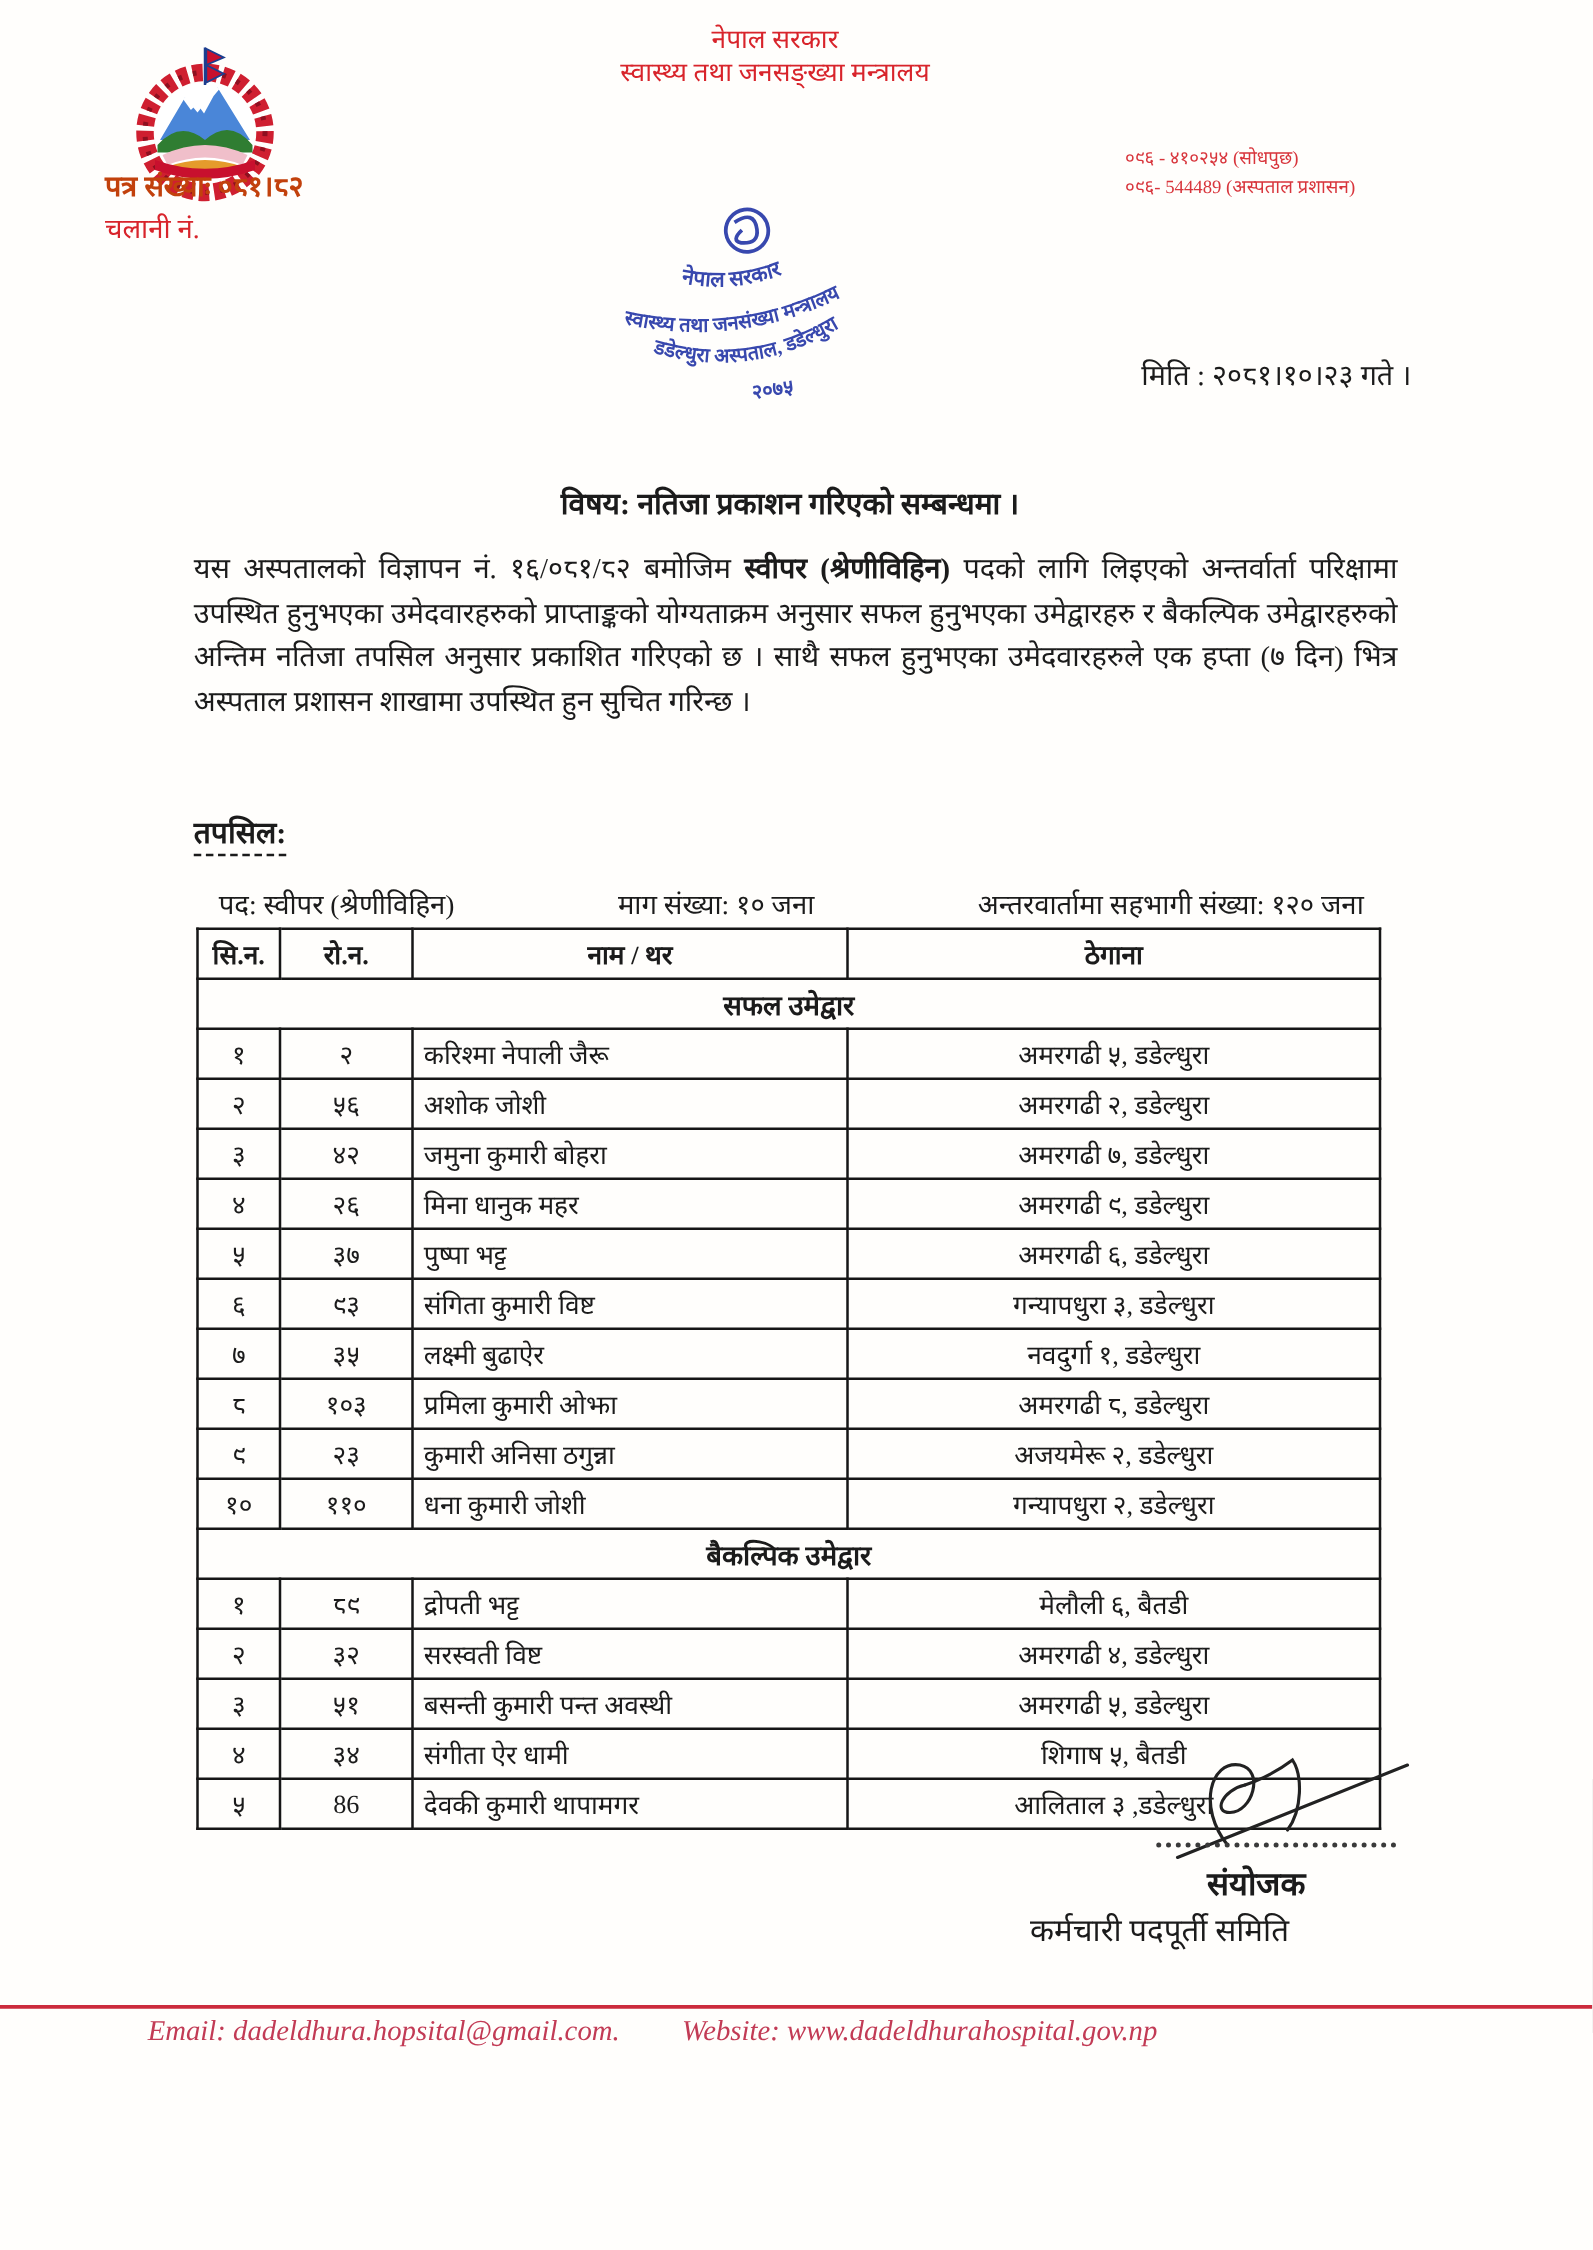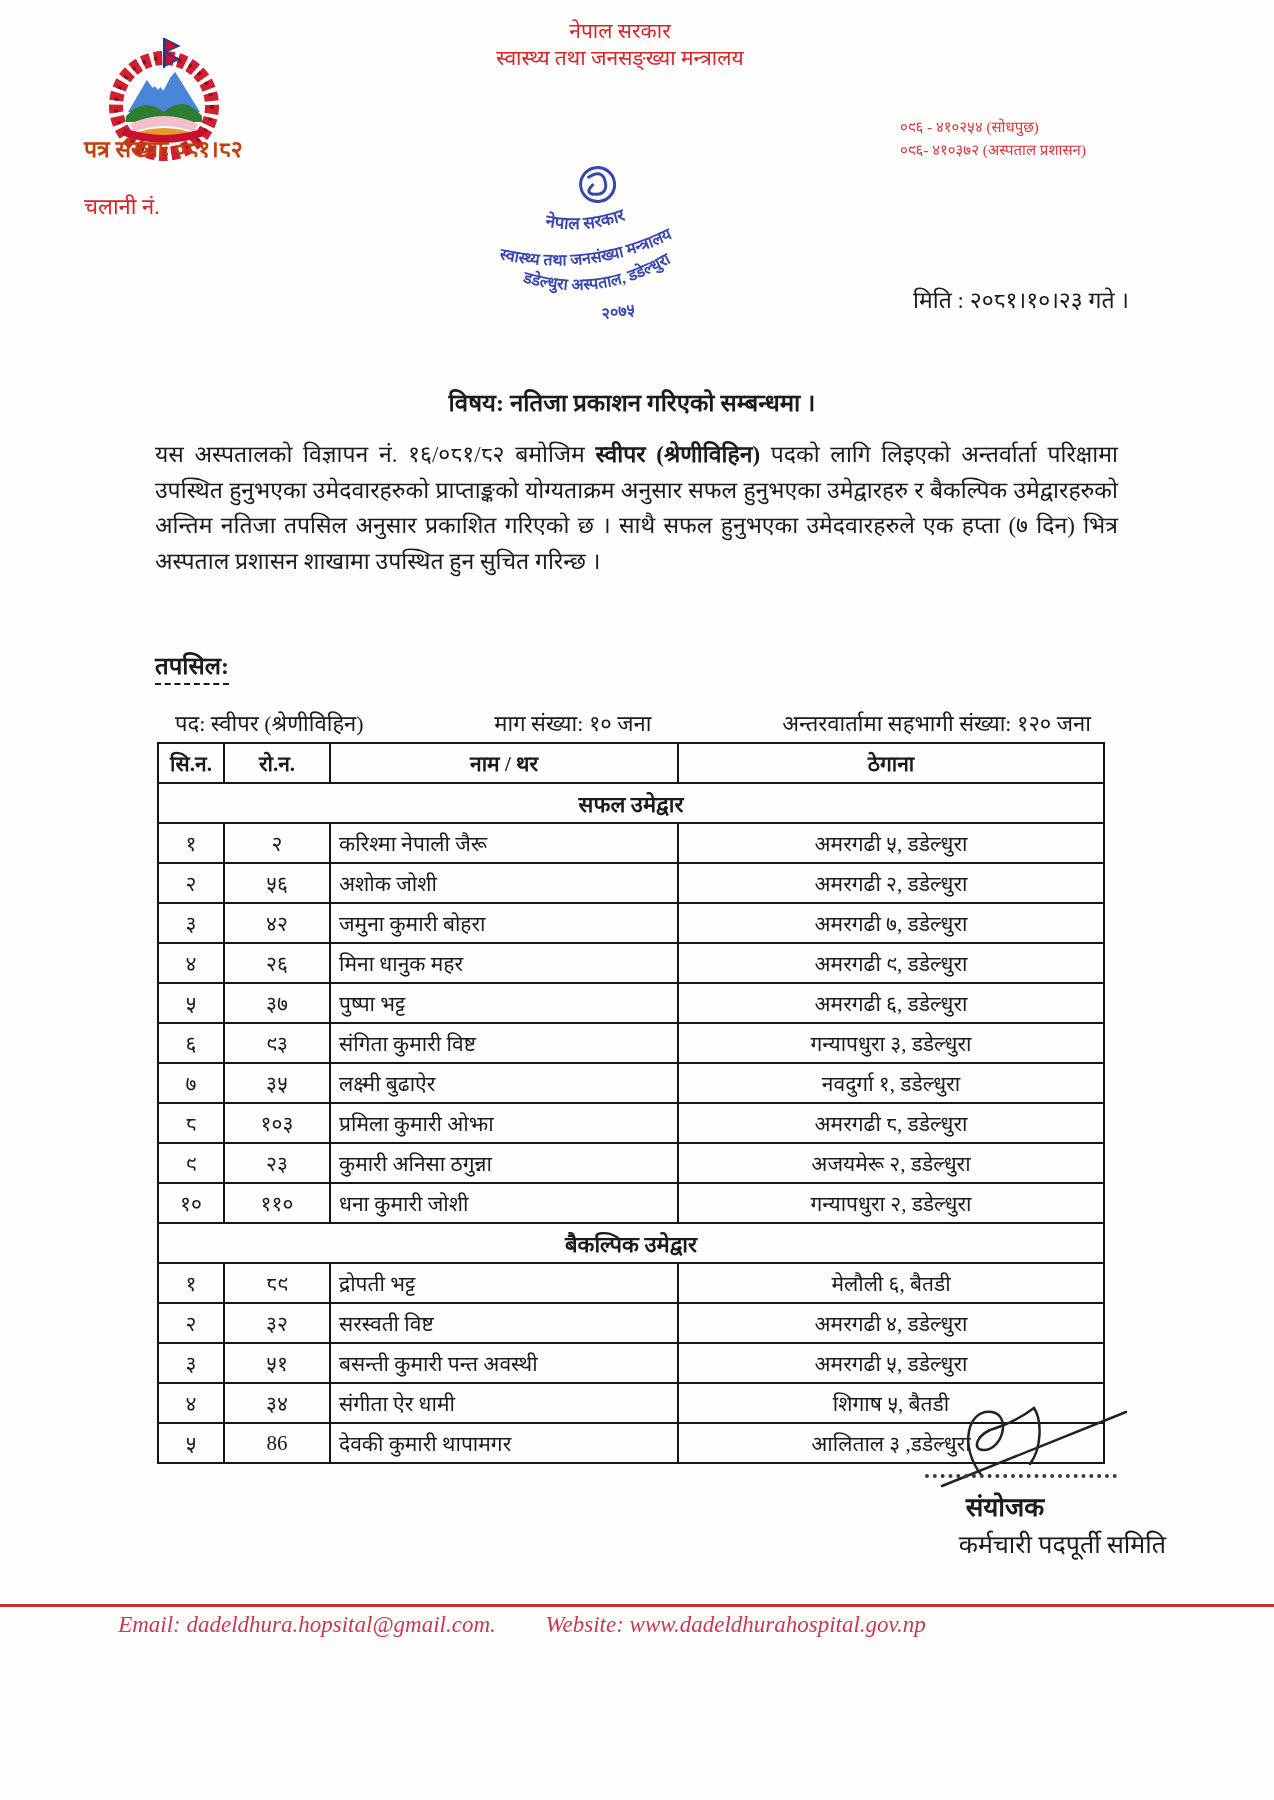--- a/index.html
+++ b/index.html
@@ -8,21 +8,21 @@
     width:1274px;height:1800px;
     margin:0 auto;
     background:#fffefc;
     font-family:"Liberation Serif","DejaVu Serif",serif;
     color:#1b1b1b;
     overflow:hidden;
   }
   
   .emblem{position:absolute;left:103px;top:30px;}
   .letter-no{position:absolute;left:84px;top:132px;font-size:23px;font-weight:bold;color:#c2410c;}
-  .dispatch-no{position:absolute;left:84px;top:166px;font-size:22px;color:#d8242b;margin-top:24px;}
+  .dispatch-no{position:absolute;left:84px;top:166px;font-size:22px;color:#d8242b;}
   .head-center{position:absolute;left:300px;top:18px;width:640px;text-align:center;}
   .govt{font-size:21px;color:#d8242b;line-height:27px;}
   .hospital{font-size:46px;font-weight:bold;color:#d8242b;letter-spacing:4px;line-height:50px;margin-top:6px;}
   .district{font-size:29px;font-weight:bold;color:#d8242b;letter-spacing:3px;line-height:34px;margin-top:2px;}
   .phones{position:absolute;left:900px;top:116px;font-size:15px;color:#d8353c;line-height:23px;white-space:nowrap;}
   
   .stamp{position:absolute;left:455px;top:152px;transform:rotate(-8deg);opacity:.92;}
   
   .date-line{position:absolute;left:913px;top:283px;font-size:23px;white-space:nowrap;}
   .subject{position:absolute;left:157px;top:385px;width:950px;text-align:center;font-size:24px;font-weight:bold;}
@@ -36,21 +36,21 @@
   table.results col.w0{width:66px;} table.results col.w1{width:106px;}
   table.results col.w2{width:348px;} table.results col.w3{width:426px;}
   td.c0,td.c1{text-align:center;}
   td.c2{text-align:left;padding-left:14px;}
   td.c3{text-align:center;}
   tr.section-row td{text-align:center;font-weight:bold;font-size:22px;}
   
   .sig-svg{position:absolute;left:930px;top:1398px;}
   .sig-dots{position:absolute;left:925px;top:1474px;width:192px;border-bottom:4px dotted #3a3a3a;}
   .sig-title{position:absolute;left:860px;top:1488px;width:290px;text-align:center;font-size:26px;font-weight:bold;}
-  .sig-committee{position:absolute;left:756px;top:1526px;width:410px;text-align:right;font-size:25px;}
+  .sig-committee{position:absolute;left:824px;top:1526px;width:410px;text-align:left;font-size:25px;}
   
   .footer-line{position:absolute;left:0;top:1604px;width:1274px;border-top:3px solid #cc2b3c;}
   .footer-text{position:absolute;left:0;top:1612px;width:1044px;text-align:center;font-size:23px;font-style:italic;color:#c23b55;}
   .footer-text span{margin:0 22px;}
 </style>
 </head>
 <body>
 
 <div class="page">
 
@@ -71,21 +71,21 @@
   <div class="letter-no">पत्र संख्याः ०८१।८२</div>
   <div class="dispatch-no">चलानी नं.</div>
 
   <div class="head-center">
     <div class="govt">नेपाल सरकार</div>
     <div class="govt">स्वास्थ्य तथा जनसङ्ख्या मन्त्रालय</div>
   </div>
 
   <div class="phones">
     <div>०९६ - ४१०२५४ (सोधपुछ)</div>
-    <div>०९६- ४१०३७२ (अस्पताल प्रशासन)</div>
+    <div>०९६- 544489 (अस्पताल प्रशासन)</div>
   </div>
 
   <svg class="stamp" width="300" height="170" viewBox="0 0 300 170">
     <defs>
       <path id="arc1" d="M 92,66 Q 150,86 208,58"></path>
       <path id="arc2" d="M 42,92 Q 150,132 258,78"></path>
       <path id="arc3" d="M 62,118 Q 150,158 242,104"></path>
     </defs>
     <g fill="none" stroke="#2839a8" stroke-width="3">
       <circle cx="150" cy="32" r="17"></circle>

